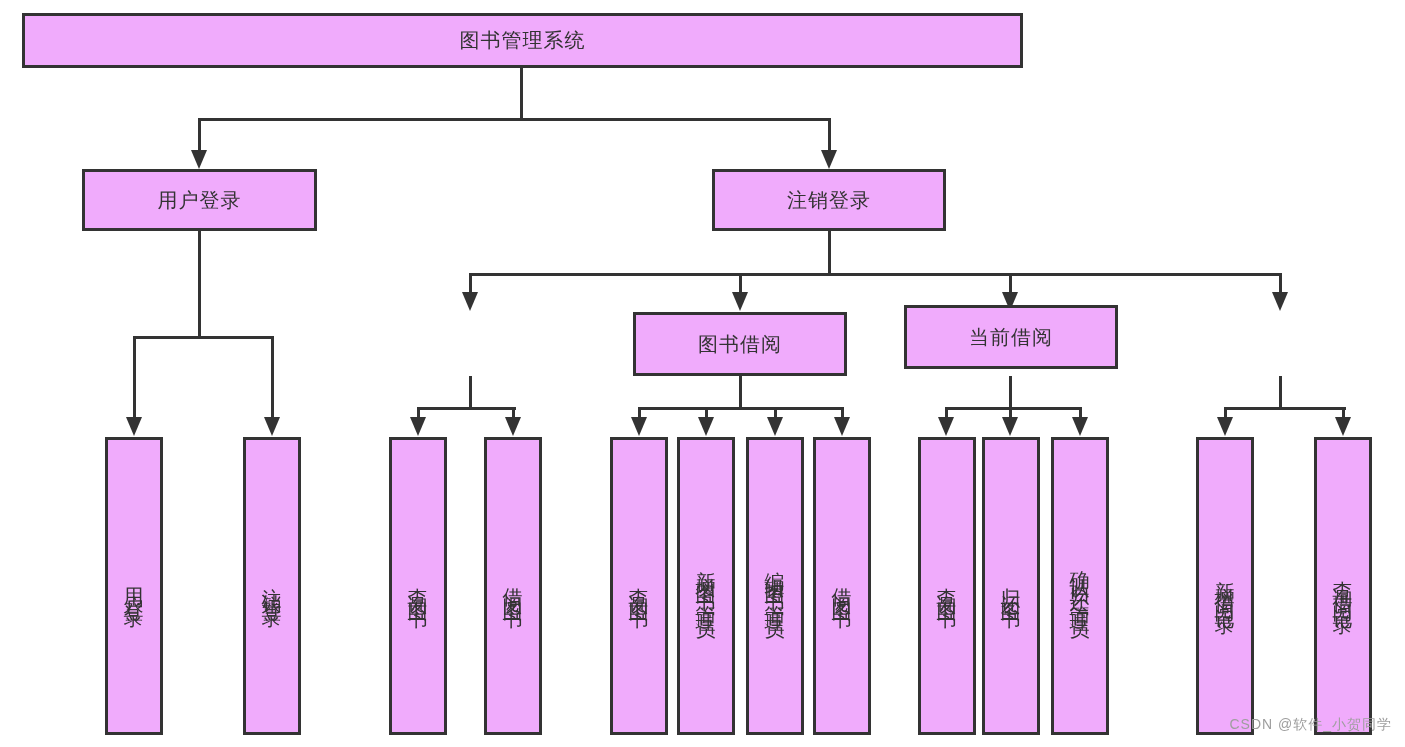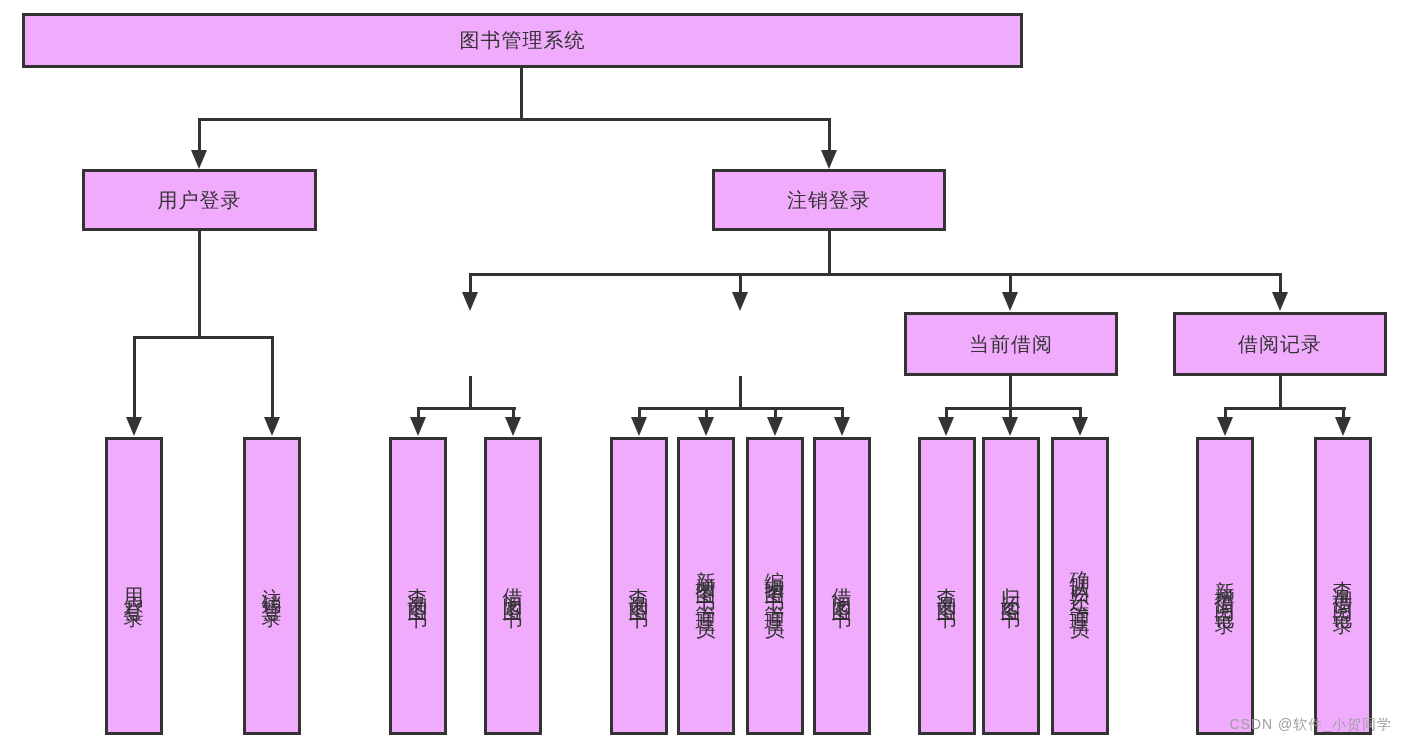--- a/index.html
+++ b/index.html
@@ -68,25 +68,25 @@
   <div class="hline" style="left:469px;top:273px;width:813px"></div>
   <div class="vline" style="left:469px;top:273px;height:19px"></div>
   <div class="arrow" style="left:462px;top:292px"></div>
   <div class="vline" style="left:739px;top:273px;height:19px"></div>
   <div class="arrow" style="left:732px;top:292px"></div>
   <div class="vline" style="left:1009px;top:273px;height:19px"></div>
   <div class="arrow" style="left:1002px;top:292px"></div>
   <div class="vline" style="left:1279px;top:273px;height:19px"></div>
   <div class="arrow" style="left:1272px;top:292px"></div>
 
-  <div class="box" style="left:904px;top:312px;width:214px;height:64px">
+  <div class="box" style="left:633px;top:312px;width:214px;height:64px">
+    <span class="hlbl">图书借阅</span>
+  </div>
+  <div class="box" style="left:904px;top:305px;width:214px;height:64px">
     <span class="hlbl">当前借阅</span>
-  </div>
-  <div class="box" style="left:1173px;top:312px;width:214px;height:64px">
-    <span class="hlbl">借阅记录</span>
   </div>
 
   <div class="vline" style="left:469px;top:376px;height:31px"></div>
   <div class="hline" style="left:417px;top:407px;width:99px"></div>
   <div class="vline" style="left:417px;top:407px;height:10px"></div>
   <div class="arrow" style="left:410px;top:417px"></div>
   <div class="vline" style="left:512px;top:407px;height:10px"></div>
   <div class="arrow" style="left:505px;top:417px"></div>
 
   <div class="vline" style="left:739px;top:376px;height:31px"></div>

